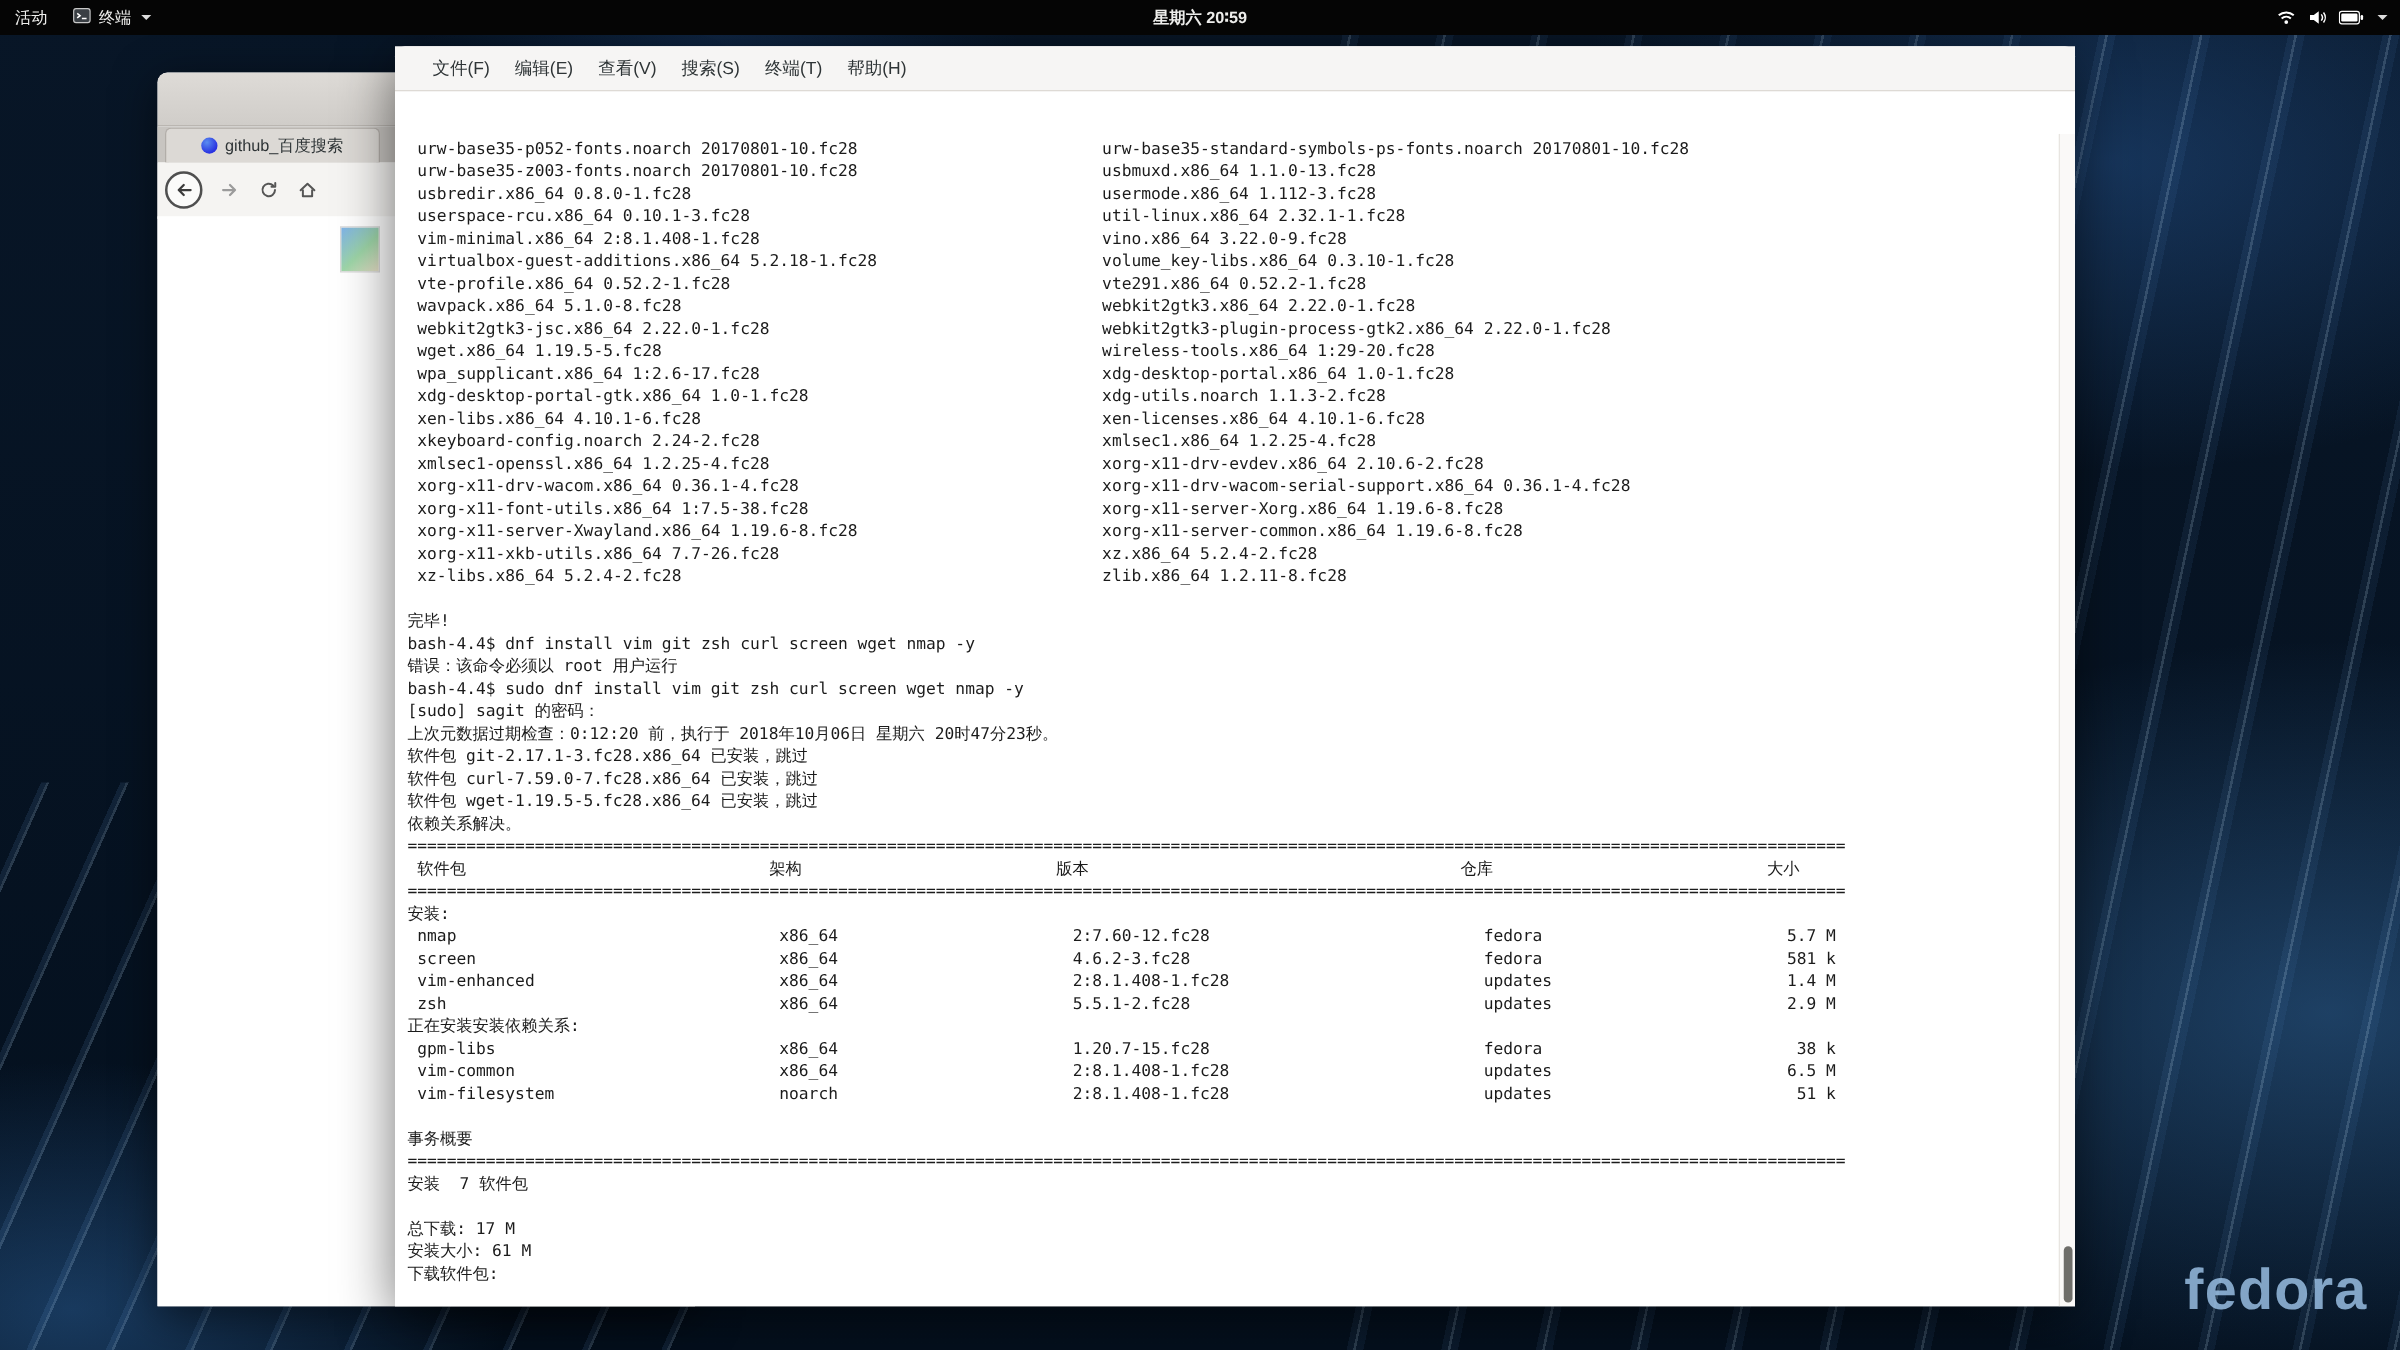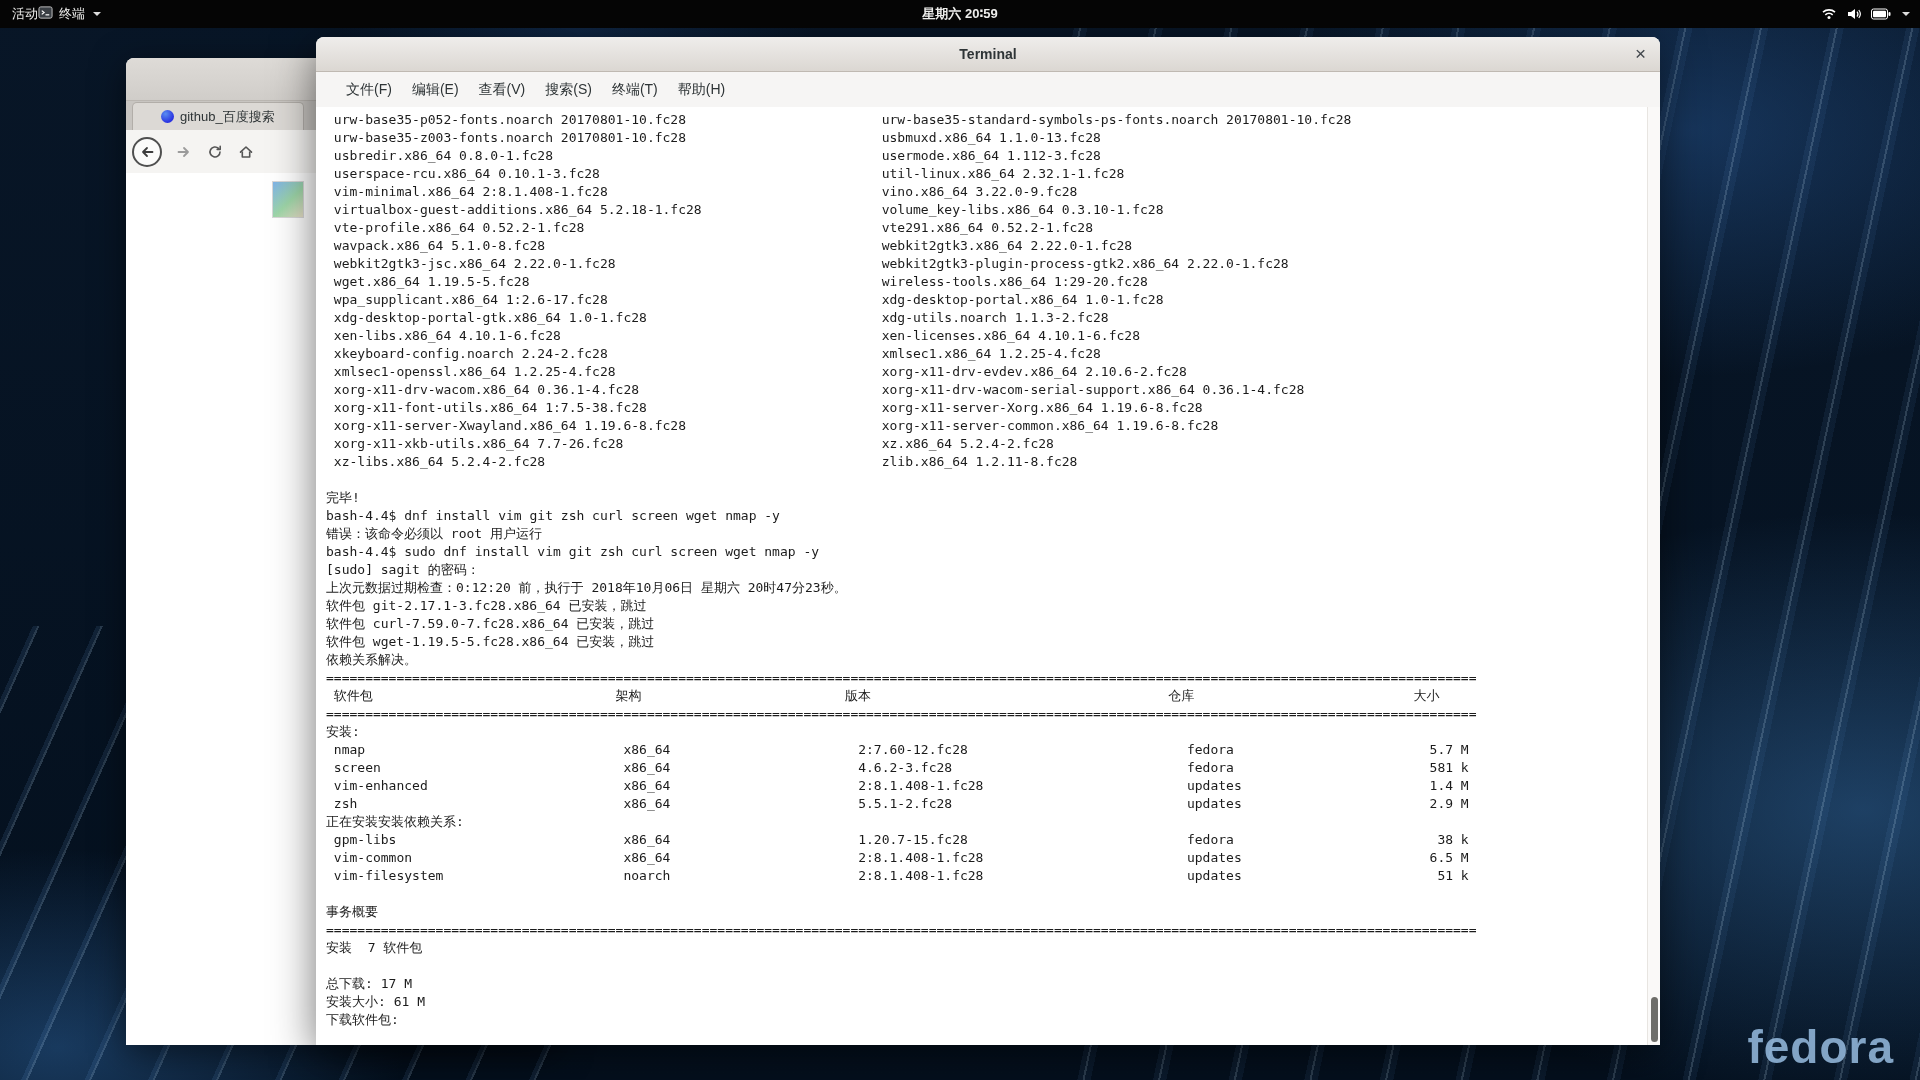--- a/index.html
+++ b/index.html
@@ -26,31 +26,31 @@
       rgba(185,222,255,.22) 47px 49px, rgba(90,150,220,.08) 49px 55px,
       transparent 55px 74px);
   }
   .streaks-b{
     position:absolute;bottom:0;left:0;width:30%;height:42%;
     background:repeating-linear-gradient(114deg,
       transparent 0 30px, rgba(120,180,250,.10) 30px 34px,
       rgba(185,222,255,.20) 34px 36px, transparent 36px 58px);
   }
   .watermark{
-    position:absolute;right:26px;bottom:6px;
+    position:absolute;right:26px;bottom:22px;
     font-size:46px;font-weight:bold;letter-spacing:1px;
     color:rgba(158,195,232,.82);
   }
   
   .topbar{
     position:absolute;left:0;top:0;width:1920px;height:28px;
     background:#050505;color:#eeeeec;font-size:13px;z-index:10;
     display:flex;align-items:center;
   }
-  .tb-left{display:flex;align-items:center;padding-left:12px;}
+  .tb-left{display:flex;align-items:center;gap:20px;padding-left:12px;}
   .tb-item{height:28px;display:flex;align-items:center;gap:6px;cursor:default;}
   .caret{width:0;height:0;border-left:4px solid transparent;border-right:4px solid transparent;border-top:4px solid #ddd;margin-left:2px;}
   .tb-center{position:absolute;left:50%;top:0;transform:translateX(-50%);height:28px;display:flex;align-items:center;font-weight:bold;}
   .tb-right{position:absolute;right:10px;top:0;height:28px;display:flex;align-items:center;gap:9px;}
   .tb-right svg{display:block;}
   
   .browser{
     position:absolute;left:126px;top:58px;width:430px;height:987px;
     border-radius:8px 8px 0 0;background:#fff;z-index:2;
     box-shadow:0 8px 34px rgba(0,0,0,.5);
@@ -191,24 +191,20 @@
             <path d="M4.3 7.5V13h7.4V7.5" fill="none" stroke="#555" stroke-width="1.6" stroke-linejoin="round"></path>
           </svg>
       </span>
     </div>
     <div class="bw-content">
       <div class="thumb"></div>
     </div>
   </div>
 
   <div class="terminal">
-    <div class="t-titlebar">
-      <span>Terminal</span>
-      <span class="t-close">×</span>
-    </div>
     <div class="t-menubar" id="menubar">
         <span class="menu-item">文件(F)</span>
         <span class="menu-item">编辑(E)</span>
         <span class="menu-item">查看(V)</span>
         <span class="menu-item">搜索(S)</span>
         <span class="menu-item">终端(T)</span>
         <span class="menu-item">帮助(H)</span>
       </div>
     <div class="t-body">
       <pre id="term-pre"> urw-base35-p052-fonts.noarch 20170801-10.fc28                         urw-base35-standard-symbols-ps-fonts.noarch 20170801-10.fc28

